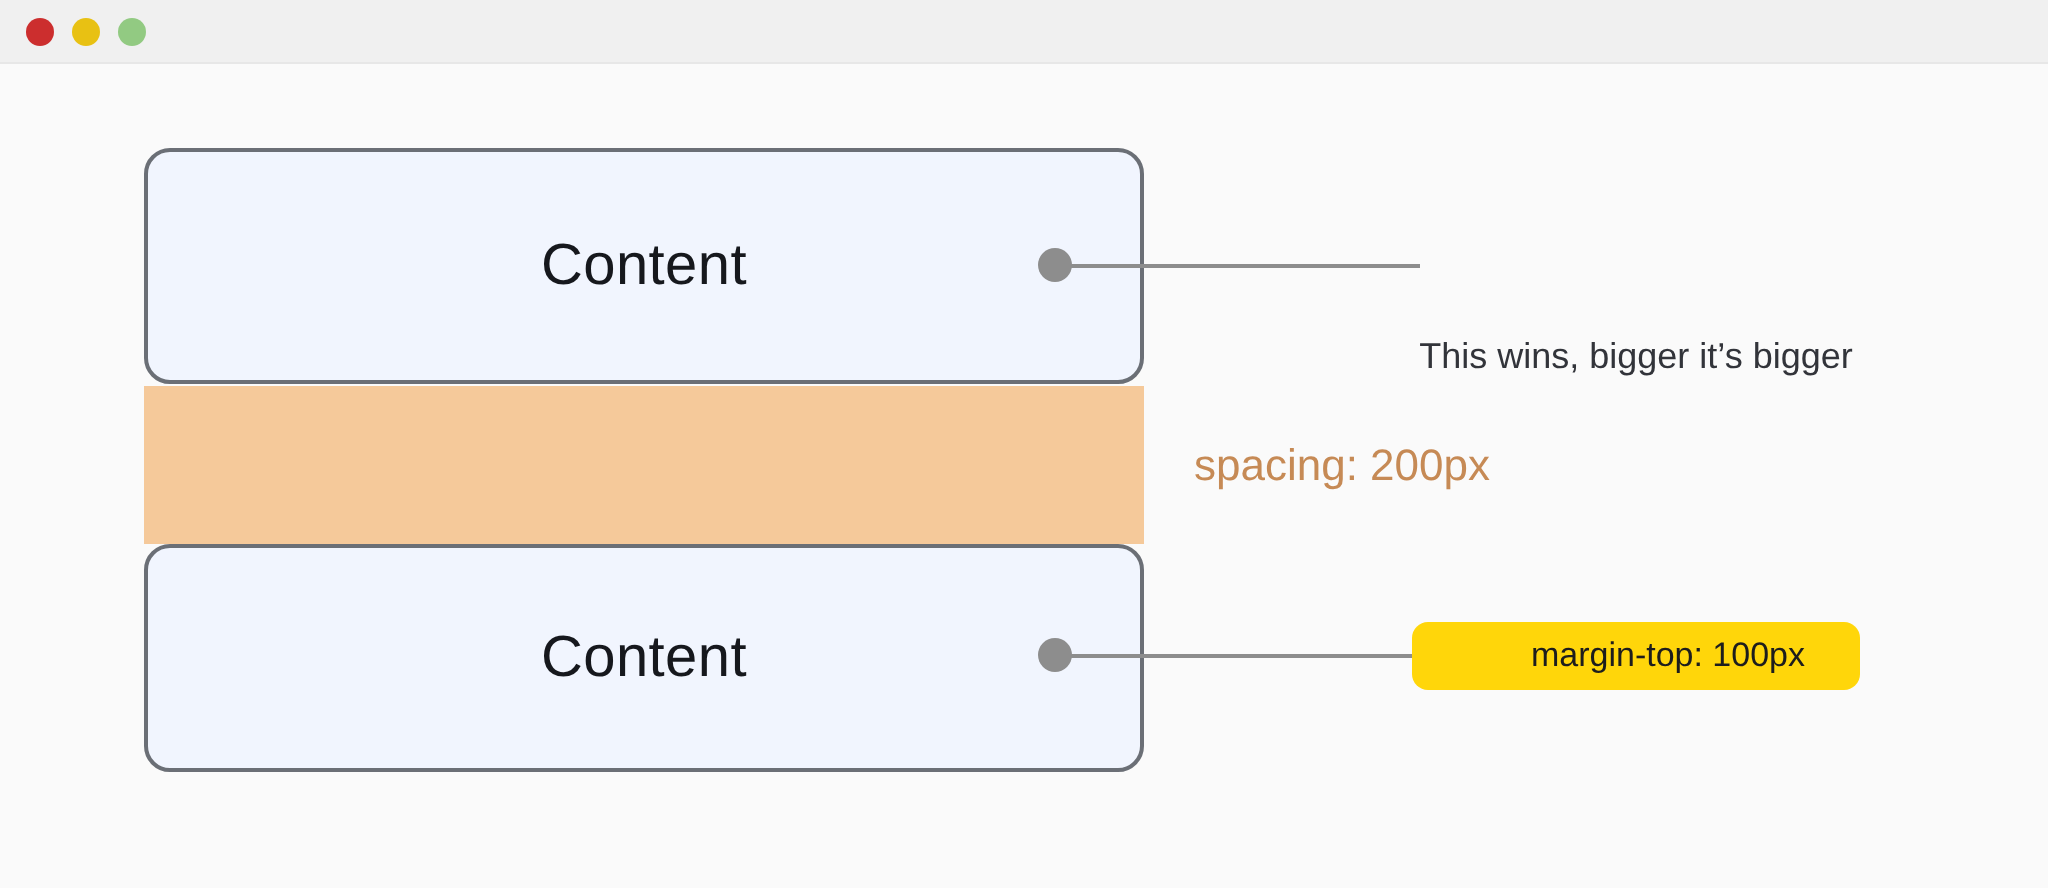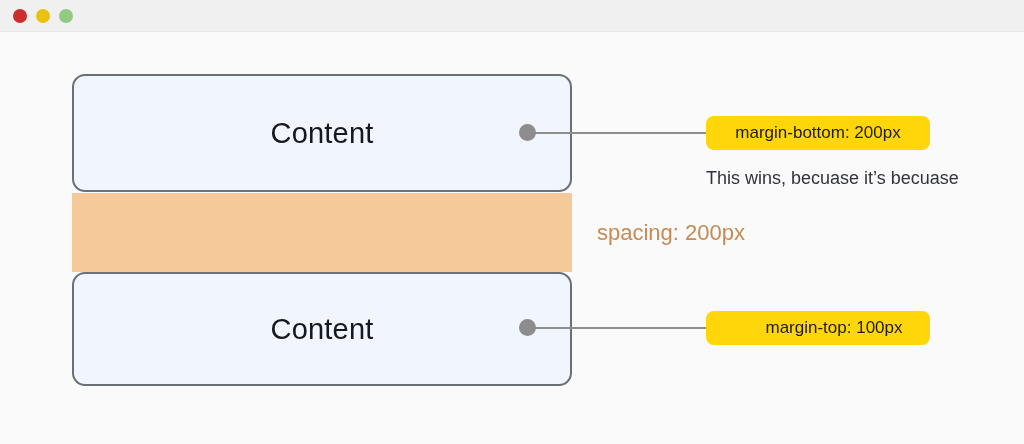--- a/index.html
+++ b/index.html
@@ -175,20 +175,19 @@
     <div id="box-bottom" class="content-box">
       <span class="content-label">Content</span>
     </div>
 
     <div id="connector-line-top" class="connector-line"></div>
     <div id="connector-dot-top" class="connector-dot"></div>
 
     <div id="connector-line-bottom" class="connector-line"></div>
     <div id="connector-dot-bottom" class="connector-dot"></div>
 
-    <div id="badge-margin-bottom" class="badge">margin-bottom: 200px</div>
 
-    <div id="note-wins">This wins, becuase it’s becuase</div>
+    <div id="note-wins">This wins, bigger it’s bigger</div>
 
     <div id="badge-margin-top" class="badge">margin-top: 100px</div>
 
   </div>
 </div>
 
 </body></html>

